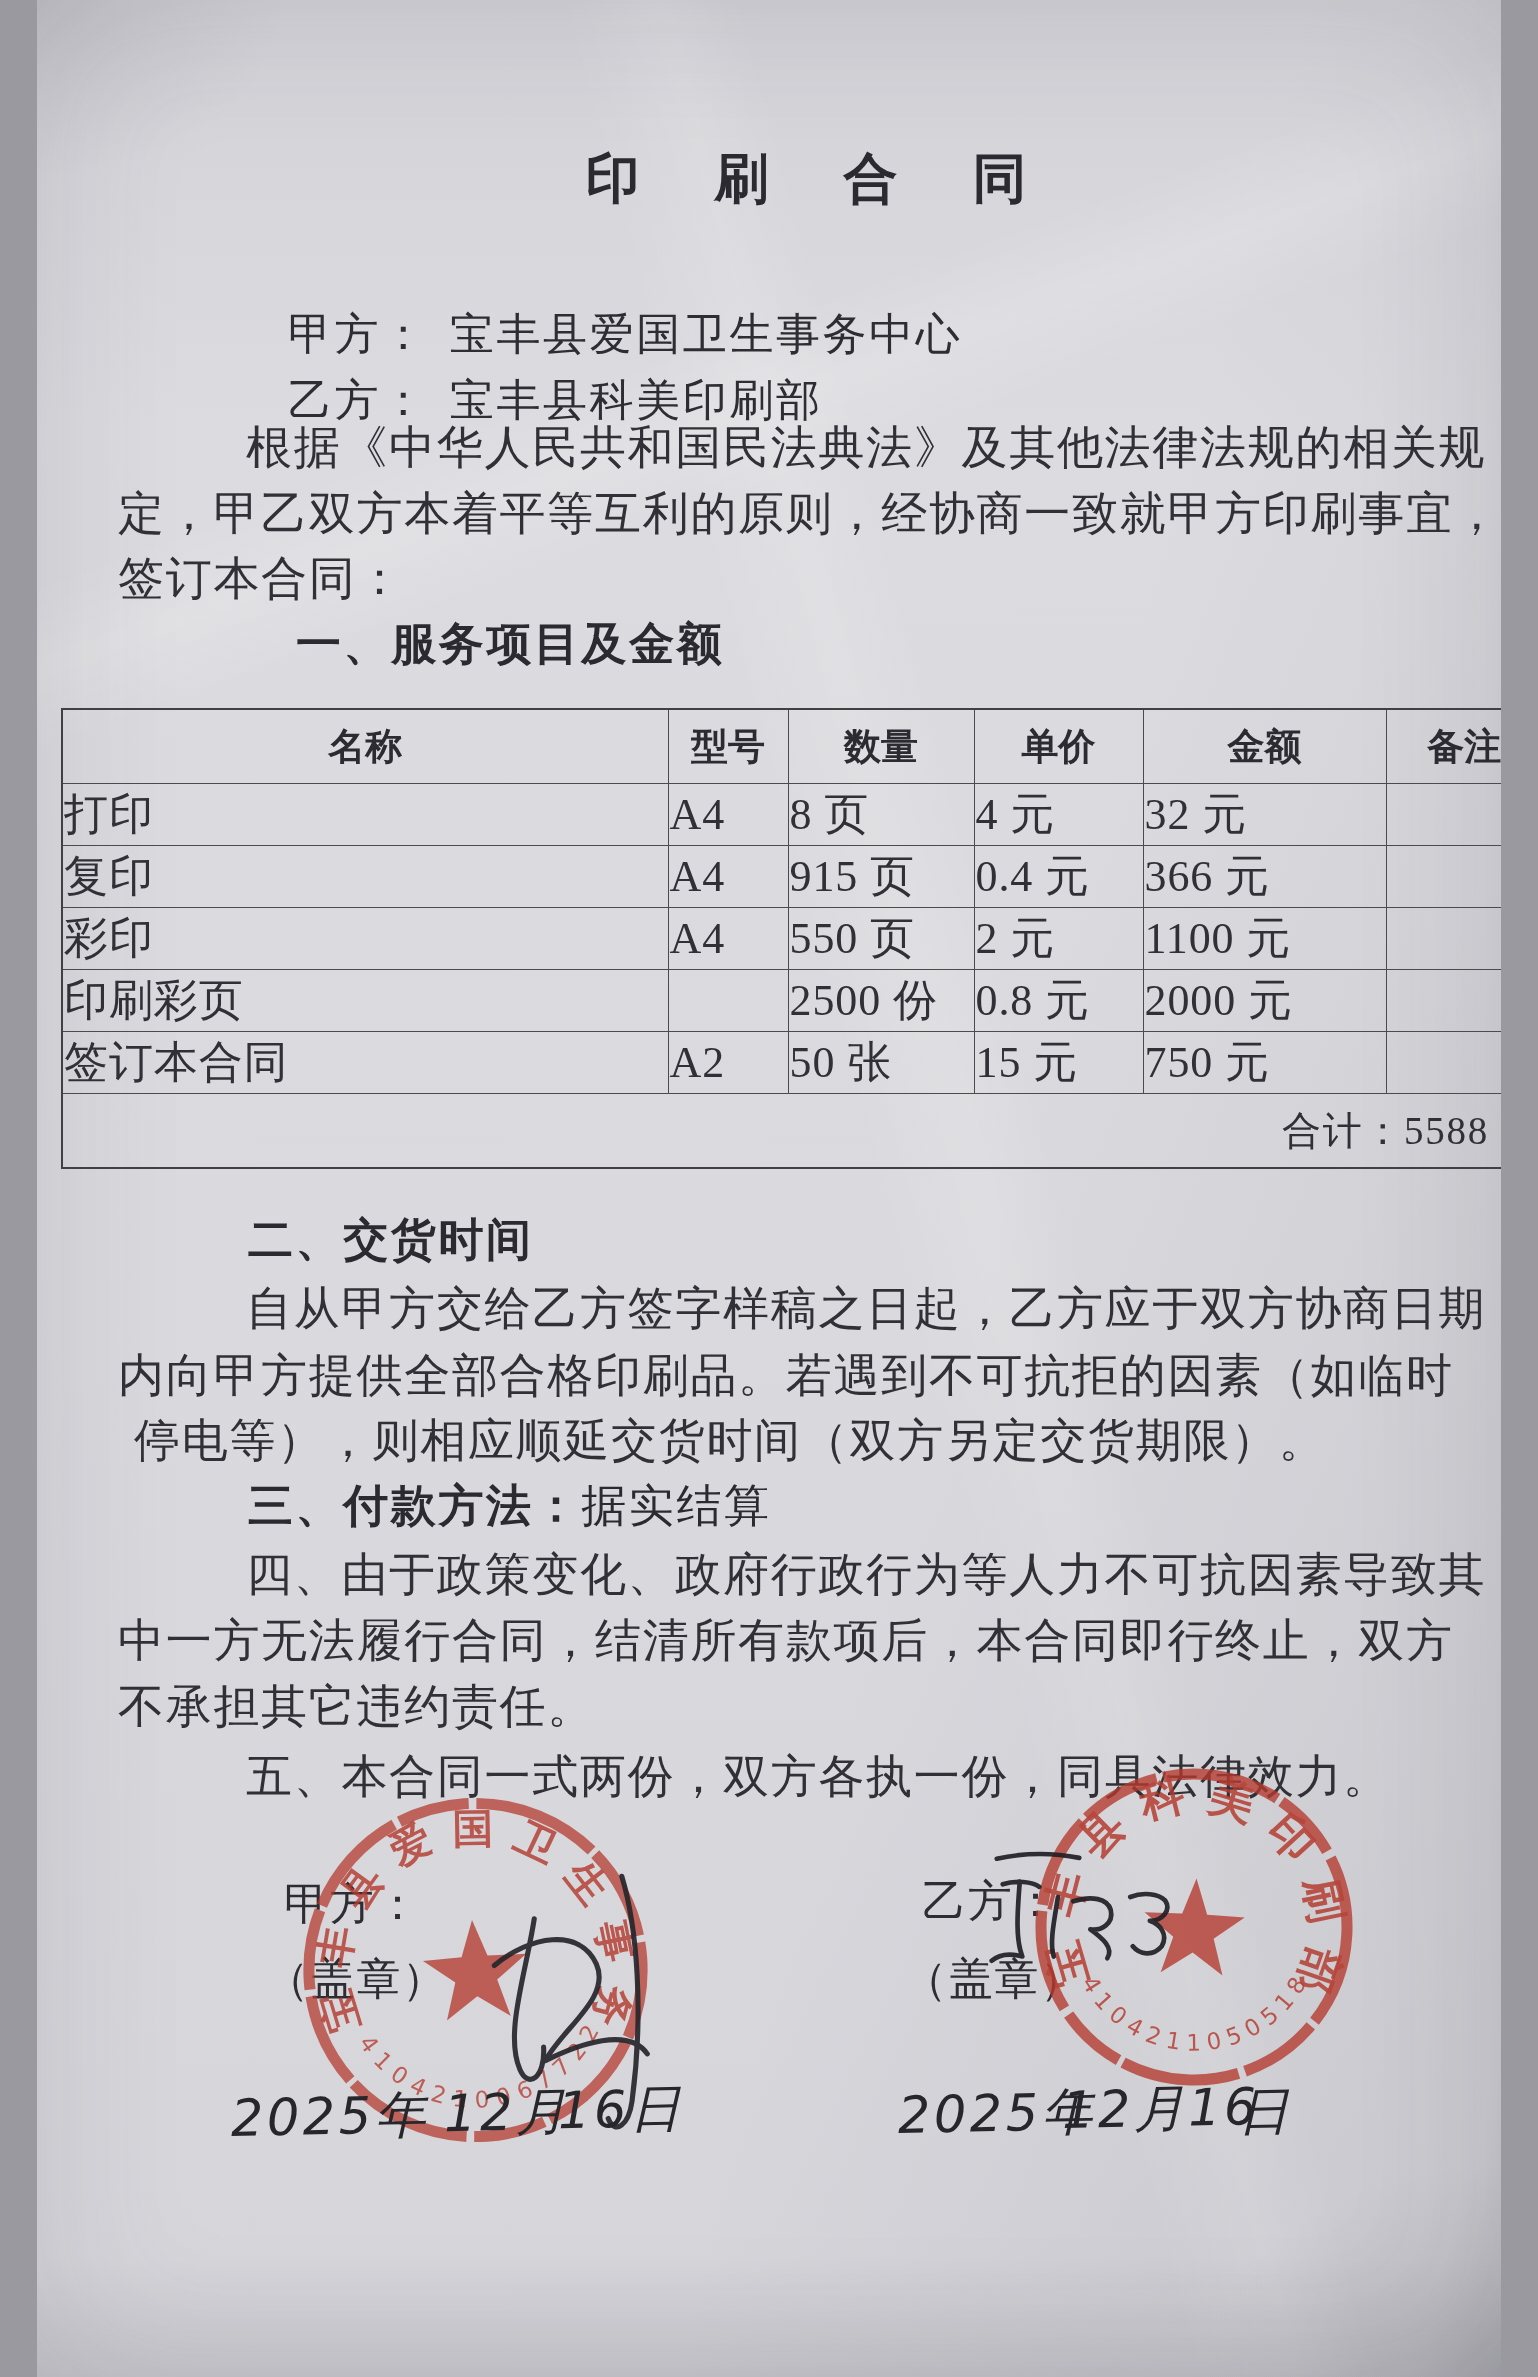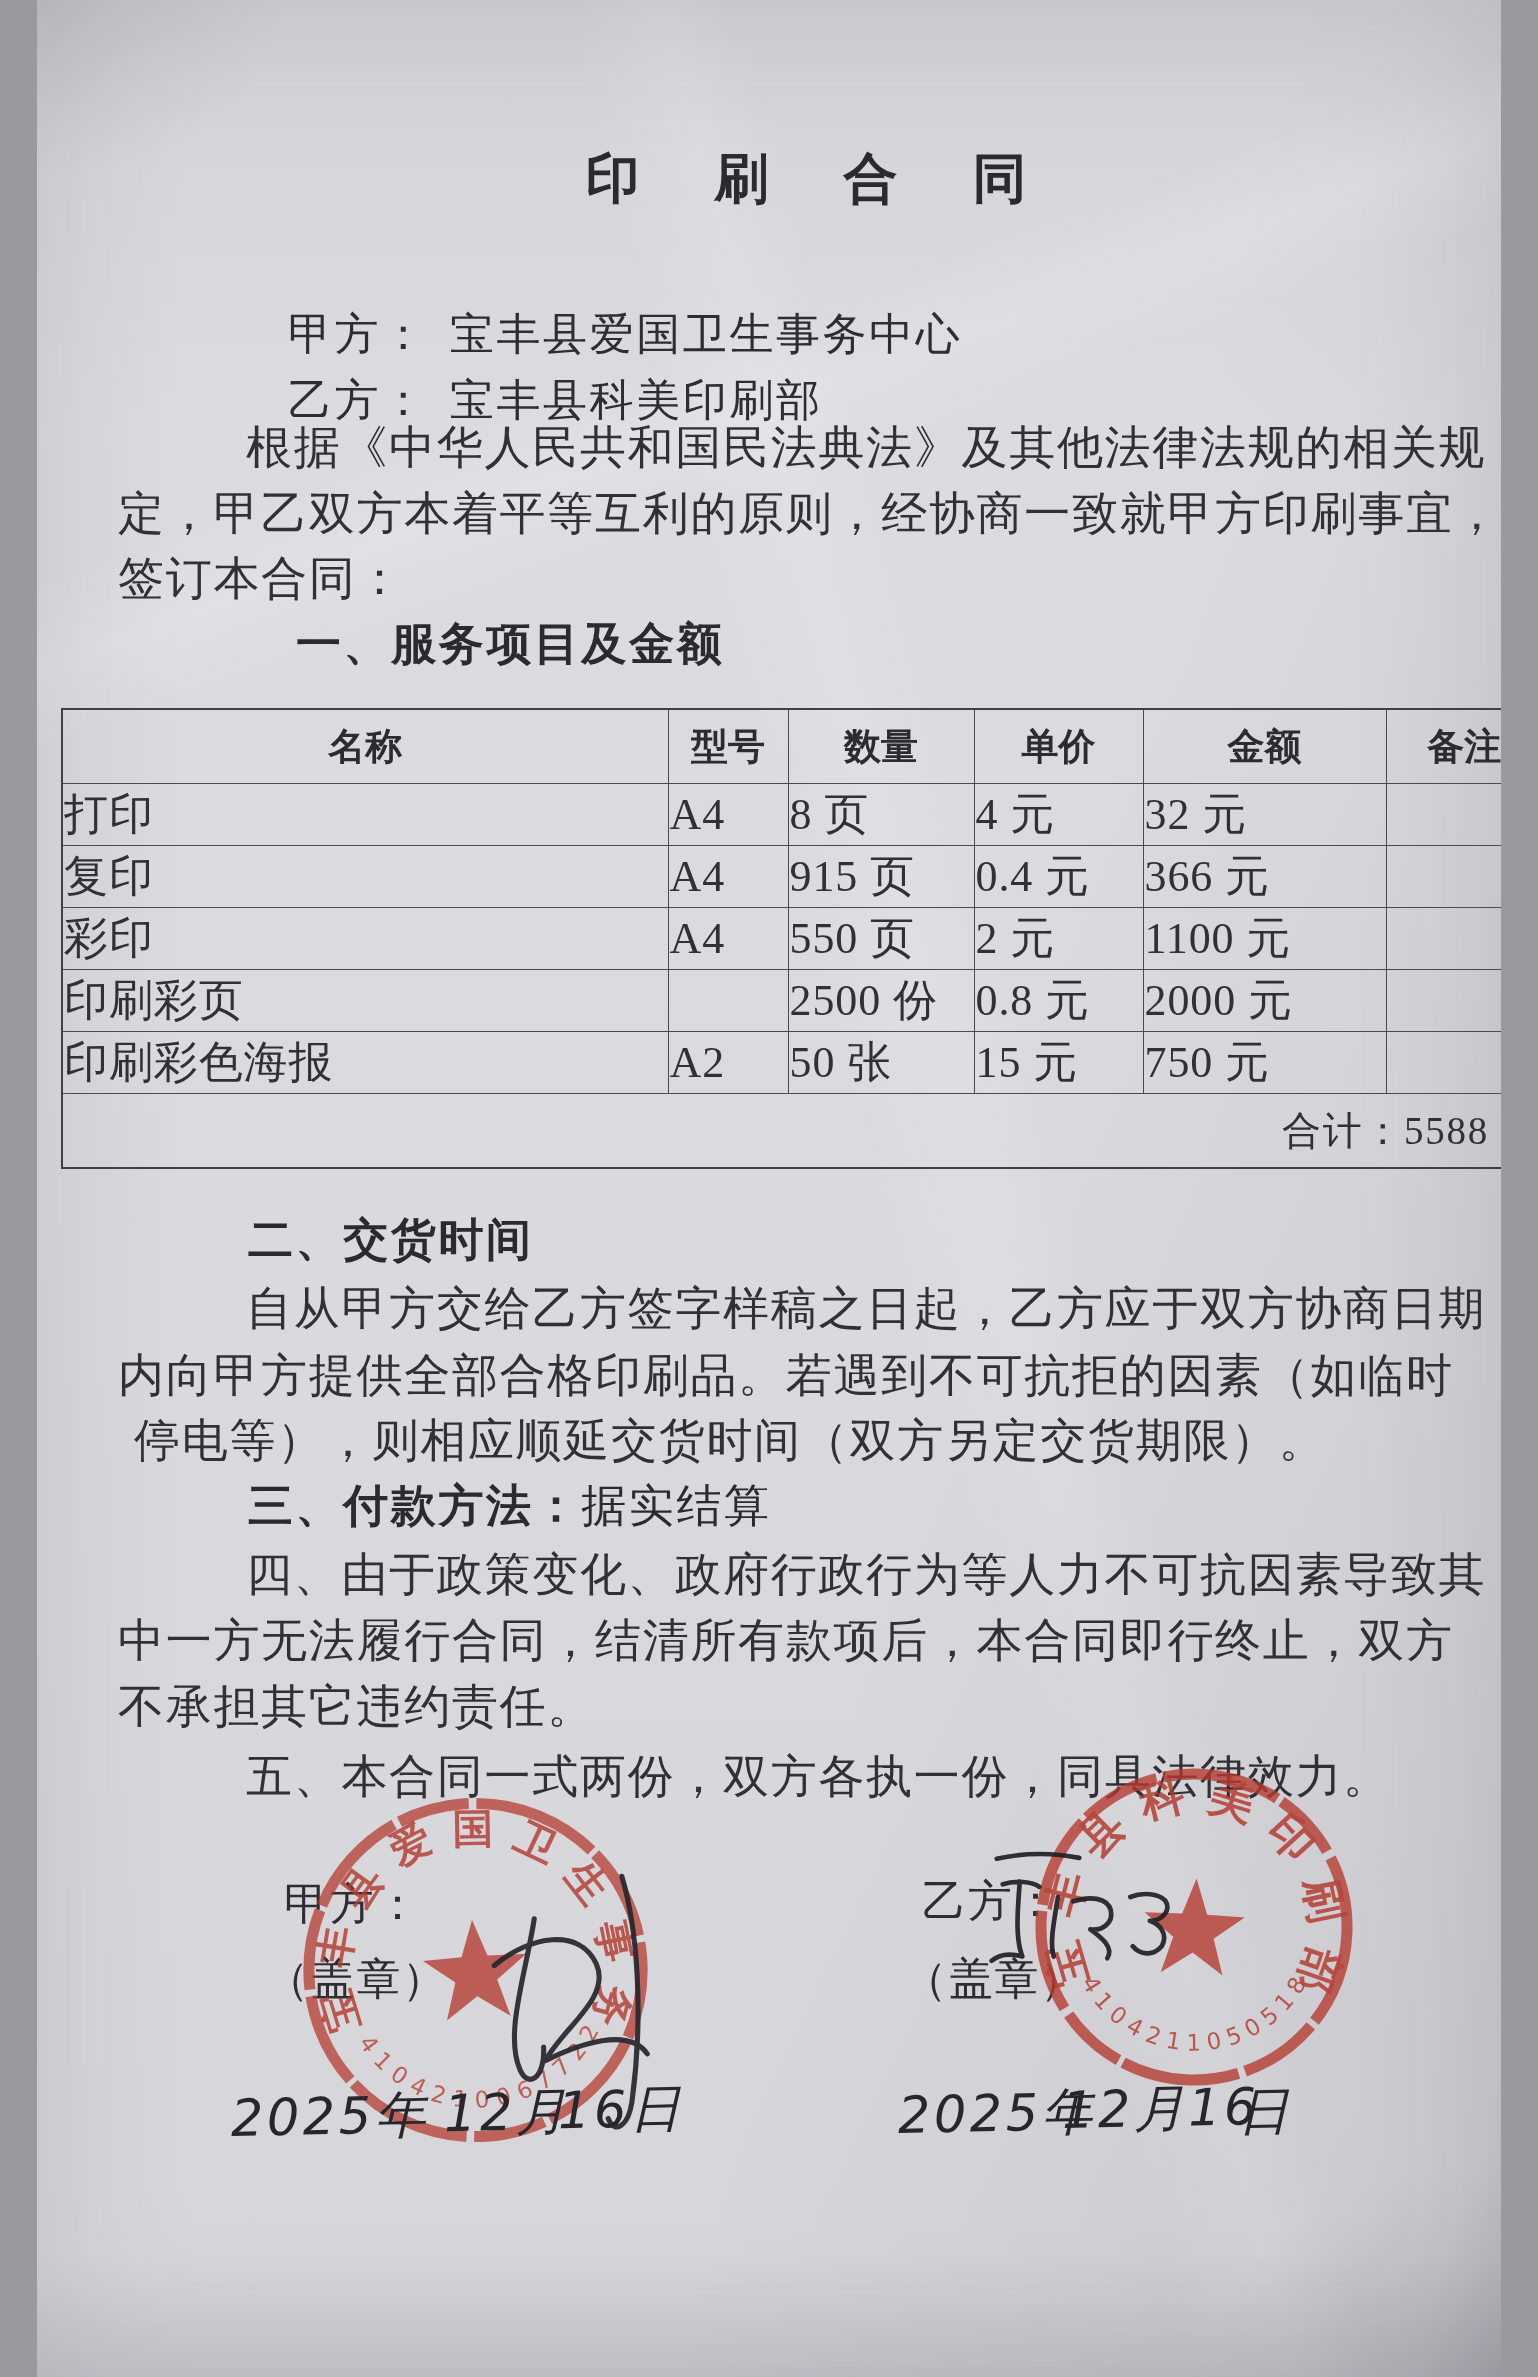--- a/index.html
+++ b/index.html
@@ -131,21 +131,21 @@
         </tr>
         <tr>
           <td>印刷彩页</td>
           <td></td>
           <td>2500 份</td>
           <td>0.8 元</td>
           <td>2000 元</td>
           <td></td>
         </tr>
         <tr>
-          <td>印刷彩色海报</td>
+          <td>签订本合同</td>
           <td>A2</td>
           <td>50 张</td>
           <td>15 元</td>
           <td>750 元</td>
           <td></td>
         </tr>
         <tr>
           <td class="total-cell" colspan="6">合计：5588 元</td>
         </tr>
       </tbody>

